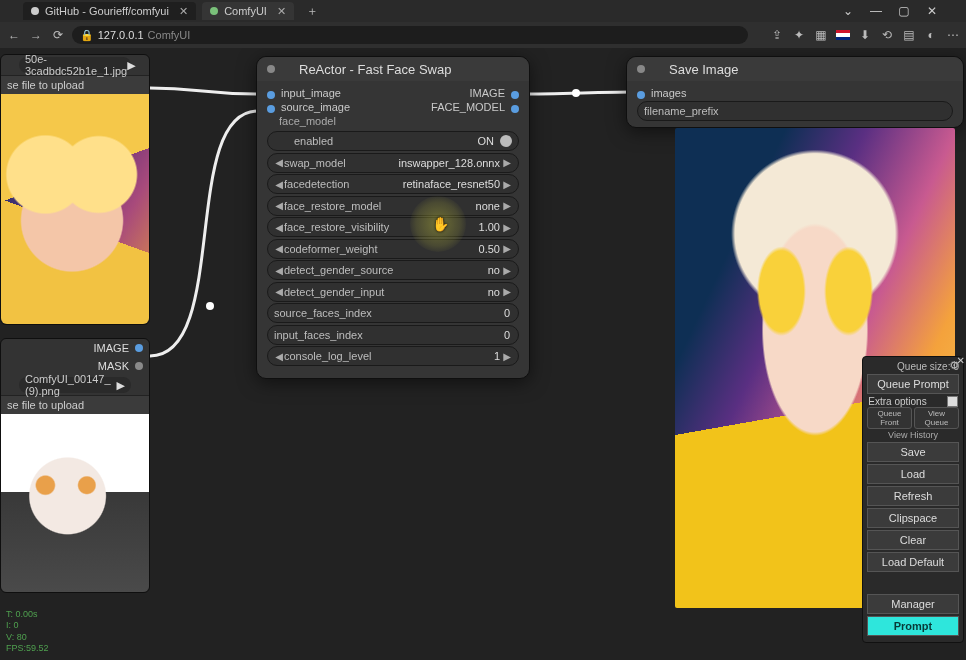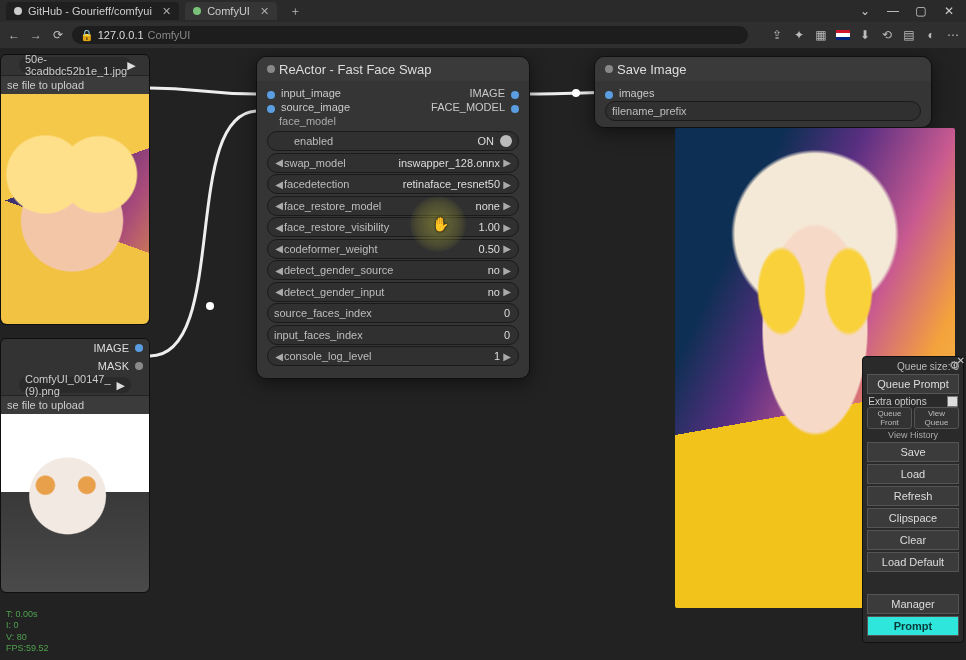--- a/index.html
+++ b/index.html
@@ -14,42 +14,42 @@
     --accent:#5ab0ff;
     --green:#7ac17a;
     --pill:#303030;
     --pill-border:#1a1a1a;
     --btn:#3b3b3b;
     --btn-border:#555;
     --cyan:#2ee6dc;
   }
   html,body{margin:0;padding:0;width:966px;height:660px;background:#000;font-family:Arial,Helvetica,sans-serif;font-size:12px;color:var(--text);overflow:hidden}
   
-  .titlebar{height:22px;background:#2a2a2a;display:flex;align-items:center;padding:0 6px;gap:6px}
+  .titlebar{height:22px;background:#2a2a2a;display:flex;align-items:center;padding:0 23px;gap:6px}
   .tab{height:18px;background:#1f1f1f;border-radius:4px 4px 0 0;display:flex;align-items:center;padding:0 8px;gap:6px;font-size:11px;color:#ccc}
   .tab.active{background:#353535}
   .tab .dot{width:8px;height:8px;border-radius:50%}
   .tab .x{color:#aaa;font-size:11px;margin-left:4px}
   .titlebar .spacer{flex:1}
   .winbtn{width:22px;text-align:center;color:#ccc;font-size:12px}
   
   .urlbar{height:26px;background:#2f2f2f;display:flex;align-items:center;padding:0 6px;gap:6px;border-bottom:1px solid #1a1a1a}
   .navicon{width:16px;height:16px;display:flex;align-items:center;justify-content:center;color:#bbb;font-size:12px}
   .urlfield{flex:0 0 auto;width:660px;height:18px;background:#1d1d1d;border-radius:10px;display:flex;align-items:center;padding:0 8px;color:#ddd;font-size:11px;gap:4px}
   .urlfield .host{color:#ddd}
   .urlfield .path{color:#888}
   .righticons{margin-left:auto;display:flex;gap:8px;align-items:center}
   .righticons .ic{width:14px;height:14px;display:flex;align-items:center;justify-content:center;color:#bbb;font-size:12px}
   .flag{width:14px;height:10px;background:linear-gradient(#cf142b 33%,#fff 33% 66%,#00247d 66%);}
   
   .canvas{position:absolute;left:0;top:48px;right:0;bottom:0;background:#222;overflow:hidden}
   svg.wires{position:absolute;left:0;top:0;width:100%;height:100%;pointer-events:none}
   
   .node{position:absolute;background:var(--node);border:1px solid #0f0f0f;border-radius:10px;box-shadow:0 4px 18px rgba(0,0,0,.5)}
-  .node-header{height:24px;display:flex;align-items:center;gap:4px;padding:0 10px;background:var(--node-header);border-radius:10px 10px 0 0;font-size:13px;color:#ddd}
+  .node-header{height:24px;display:flex;align-items:center;gap:24px;padding:0 10px;background:var(--node-header);border-radius:10px 10px 0 0;font-size:13px;color:#ddd}
   .node-header .bullet{width:8px;height:8px;border-radius:50%;background:#888}
   .node-body{padding:6px 10px 10px 10px}
   .ports{display:flex;justify-content:space-between;font-size:11px;color:#c9c9c9;margin-bottom:2px}
   .port-left,.port-right{display:flex;align-items:flex-end;gap:6px}
   .port-right{justify-content:flex-end}
   .dotp{width:8px;height:8px;border-radius:50%;background:#5a9de0}
   .dotp.gray{background:#8a8a8a}
   .port-right .dotp{background:#5a9de0}
   .fm{color:#aaa;font-size:11px;margin:2px 0 4px 12px}
   .pill{height:18px;background:var(--pill);border:1px solid var(--pill-border);border-radius:10px;display:flex;align-items:center;padding:0 6px;margin:1.5px 0;font-size:11px;color:#ccc;position:relative}
@@ -100,21 +100,21 @@
   .rpanel .chk{display:flex;justify-content:center;align-items:center;gap:20px;font-size:10px}
   .rpanel .chk .box{width:9px;height:9px;border:1px solid #777;background:#ddd}
   .rpanel .smallrow{display:flex;gap:2px}
   .rpanel .smallrow .sm{flex:1;background:#333;border:1px solid #555;border-radius:3px;font-size:8px;text-align:center;padding:1px 0;color:#bbb}
   .rpanel .share{background:var(--cyan);color:#083a38;font-weight:bold}
   .rpanel .gear{position:absolute;right:4px;top:2px;color:#bbb;font-size:11px}
   .rpanel .xbtn{position:absolute;right:-2px;top:-2px;color:#ccc;font-size:10px}
   
   .stats{position:absolute;left:6px;bottom:6px;font-size:9px;color:#4fa04f;line-height:1.25}
   
-  .savehdr{position:absolute;left:594px;top:8px;width:336px}
+  .savehdr{position:absolute;left:626px;top:8px;width:336px}
   .savehdr .node-body{padding:6px 10px 4px 10px}
 </style>
 </head>
 <body>
 
 <div class="titlebar">
   <div class="tab">
     <span class="dot" style="background:#ccc"></span>
     <span>GitHub - Gourieff/comfyui</span>
     <span class="x">✕</span>

